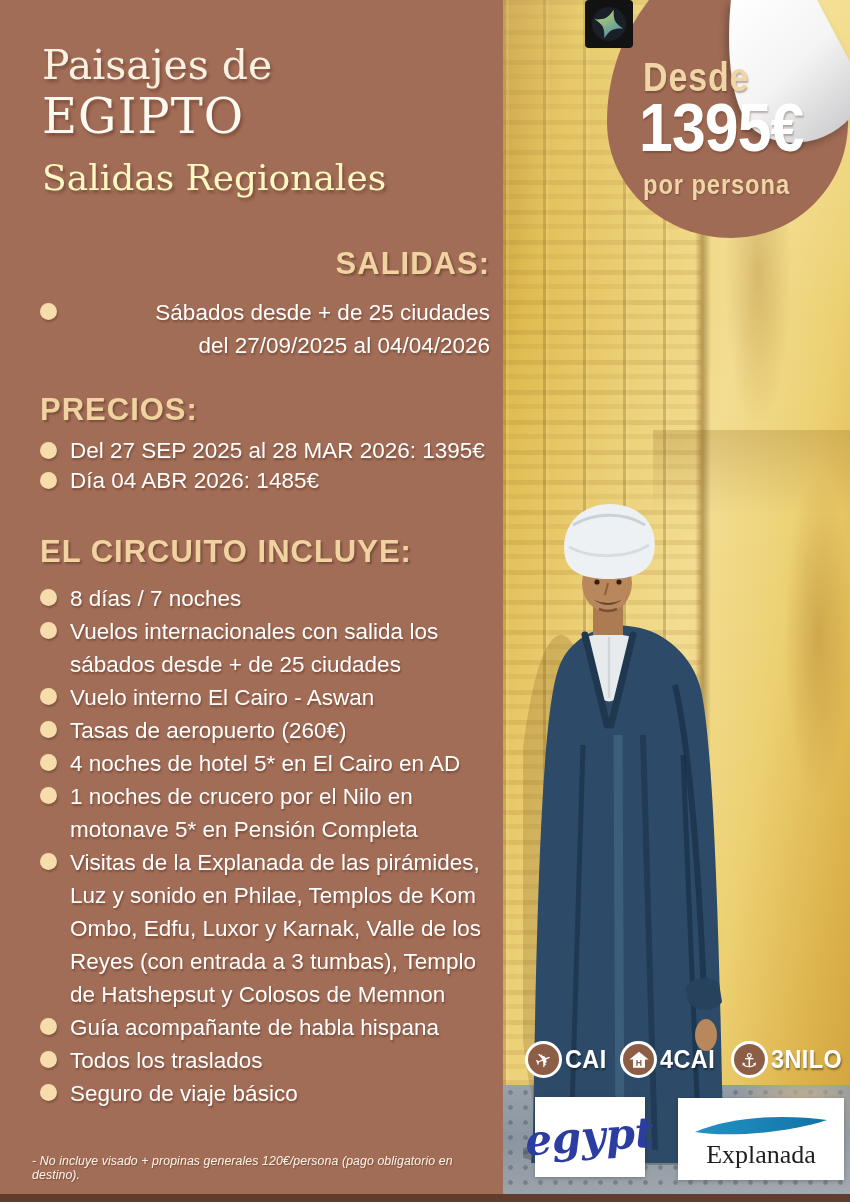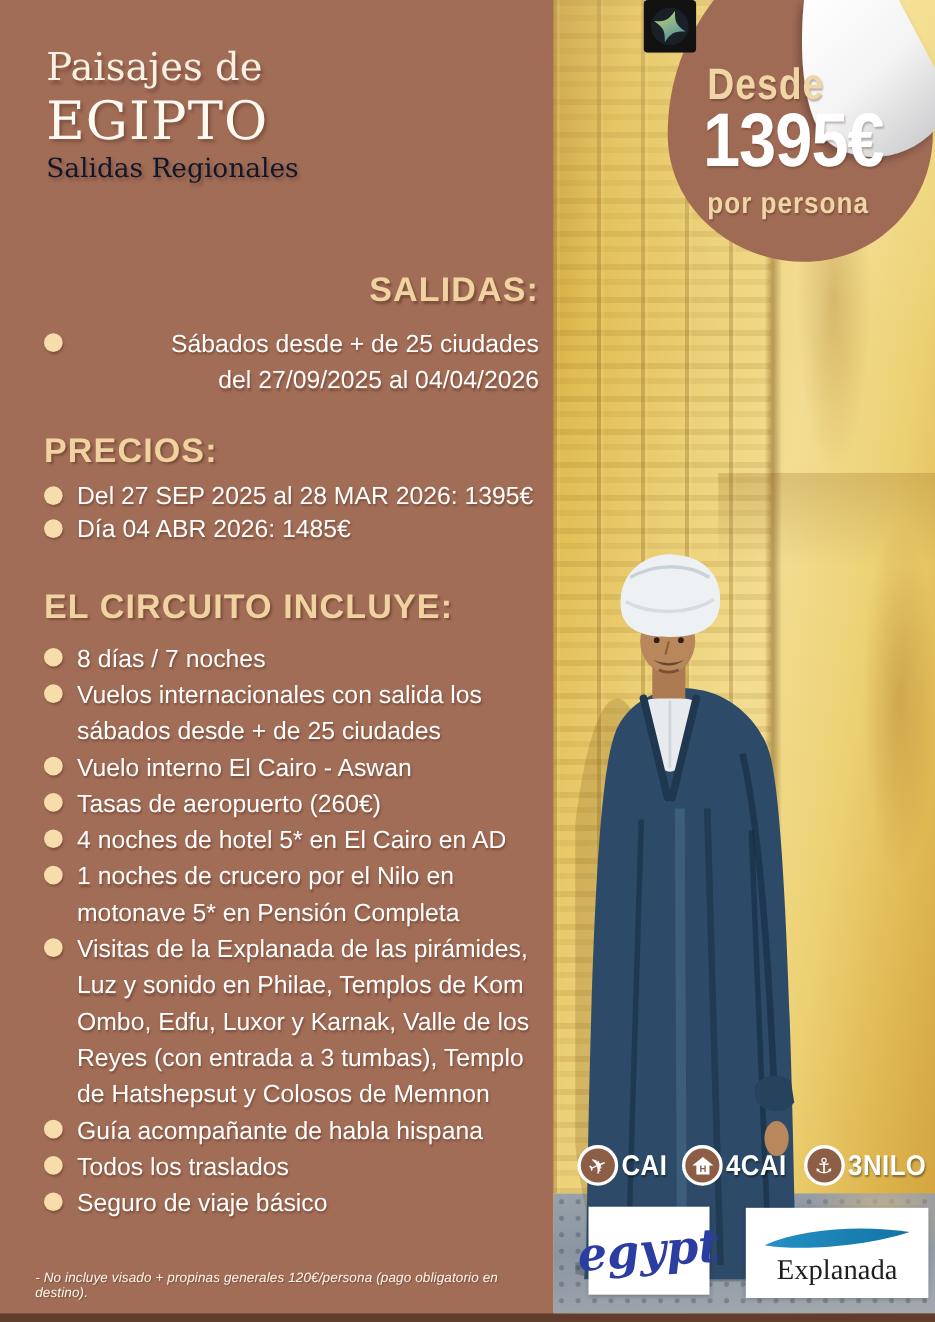--- a/index.html
+++ b/index.html
@@ -5,23 +5,23 @@
   html,body{margin:0;padding:0;background:#555;}
   .poster{
     position:relative; width:850px; height:1202px; overflow:hidden;
     font-family:"Liberation Sans", sans-serif; background:#a26d57;
     margin:0 auto;
   }
   
   .left-panel{position:absolute;left:0;top:0;width:503px;height:1202px;background:#a26d57;}
   .title-block{position:absolute;left:42px;top:44px;color:#fbf5e8;
     font-family:"DejaVu Serif", serif; text-shadow:2px 3px 3px rgba(60,25,15,.35);}
-  .title-sub{font-size:35px;line-height:1.05;color:#f8f1e2;}
+  .title-sub{font-size:41px;line-height:1.05;color:#f8f1e2;}
   .title-main{font-size:48px;line-height:1.0;margin-top:5px;color:#fdfaf2;letter-spacing:1px;}
-  .title-sub2{font-size:24px;line-height:1.05;margin-top:7px;color:#0f172a;}
+  .title-sub2{font-size:36px;line-height:1.05;margin-top:19px;color:#fef9c3;}
 
   .section{position:absolute;left:40px;}
   #sec-salidas{top:246px;text-align:right;}
   #sec-precios{top:392px;}
   #sec-circuito{top:534px;}
   .sec-heading{font-size:31px;font-weight:bold;letter-spacing:1px;color:#f0d3a0;
     line-height:36px;text-shadow:2px 2px 2px rgba(70,35,20,.4);}
   .bullet-list{list-style:none;margin:14px 0 0 0;padding:0;width:450px;}
   #sec-precios .bullet-list{margin-top:8px;}
   #sec-circuito .bullet-list{margin-top:12px;}

